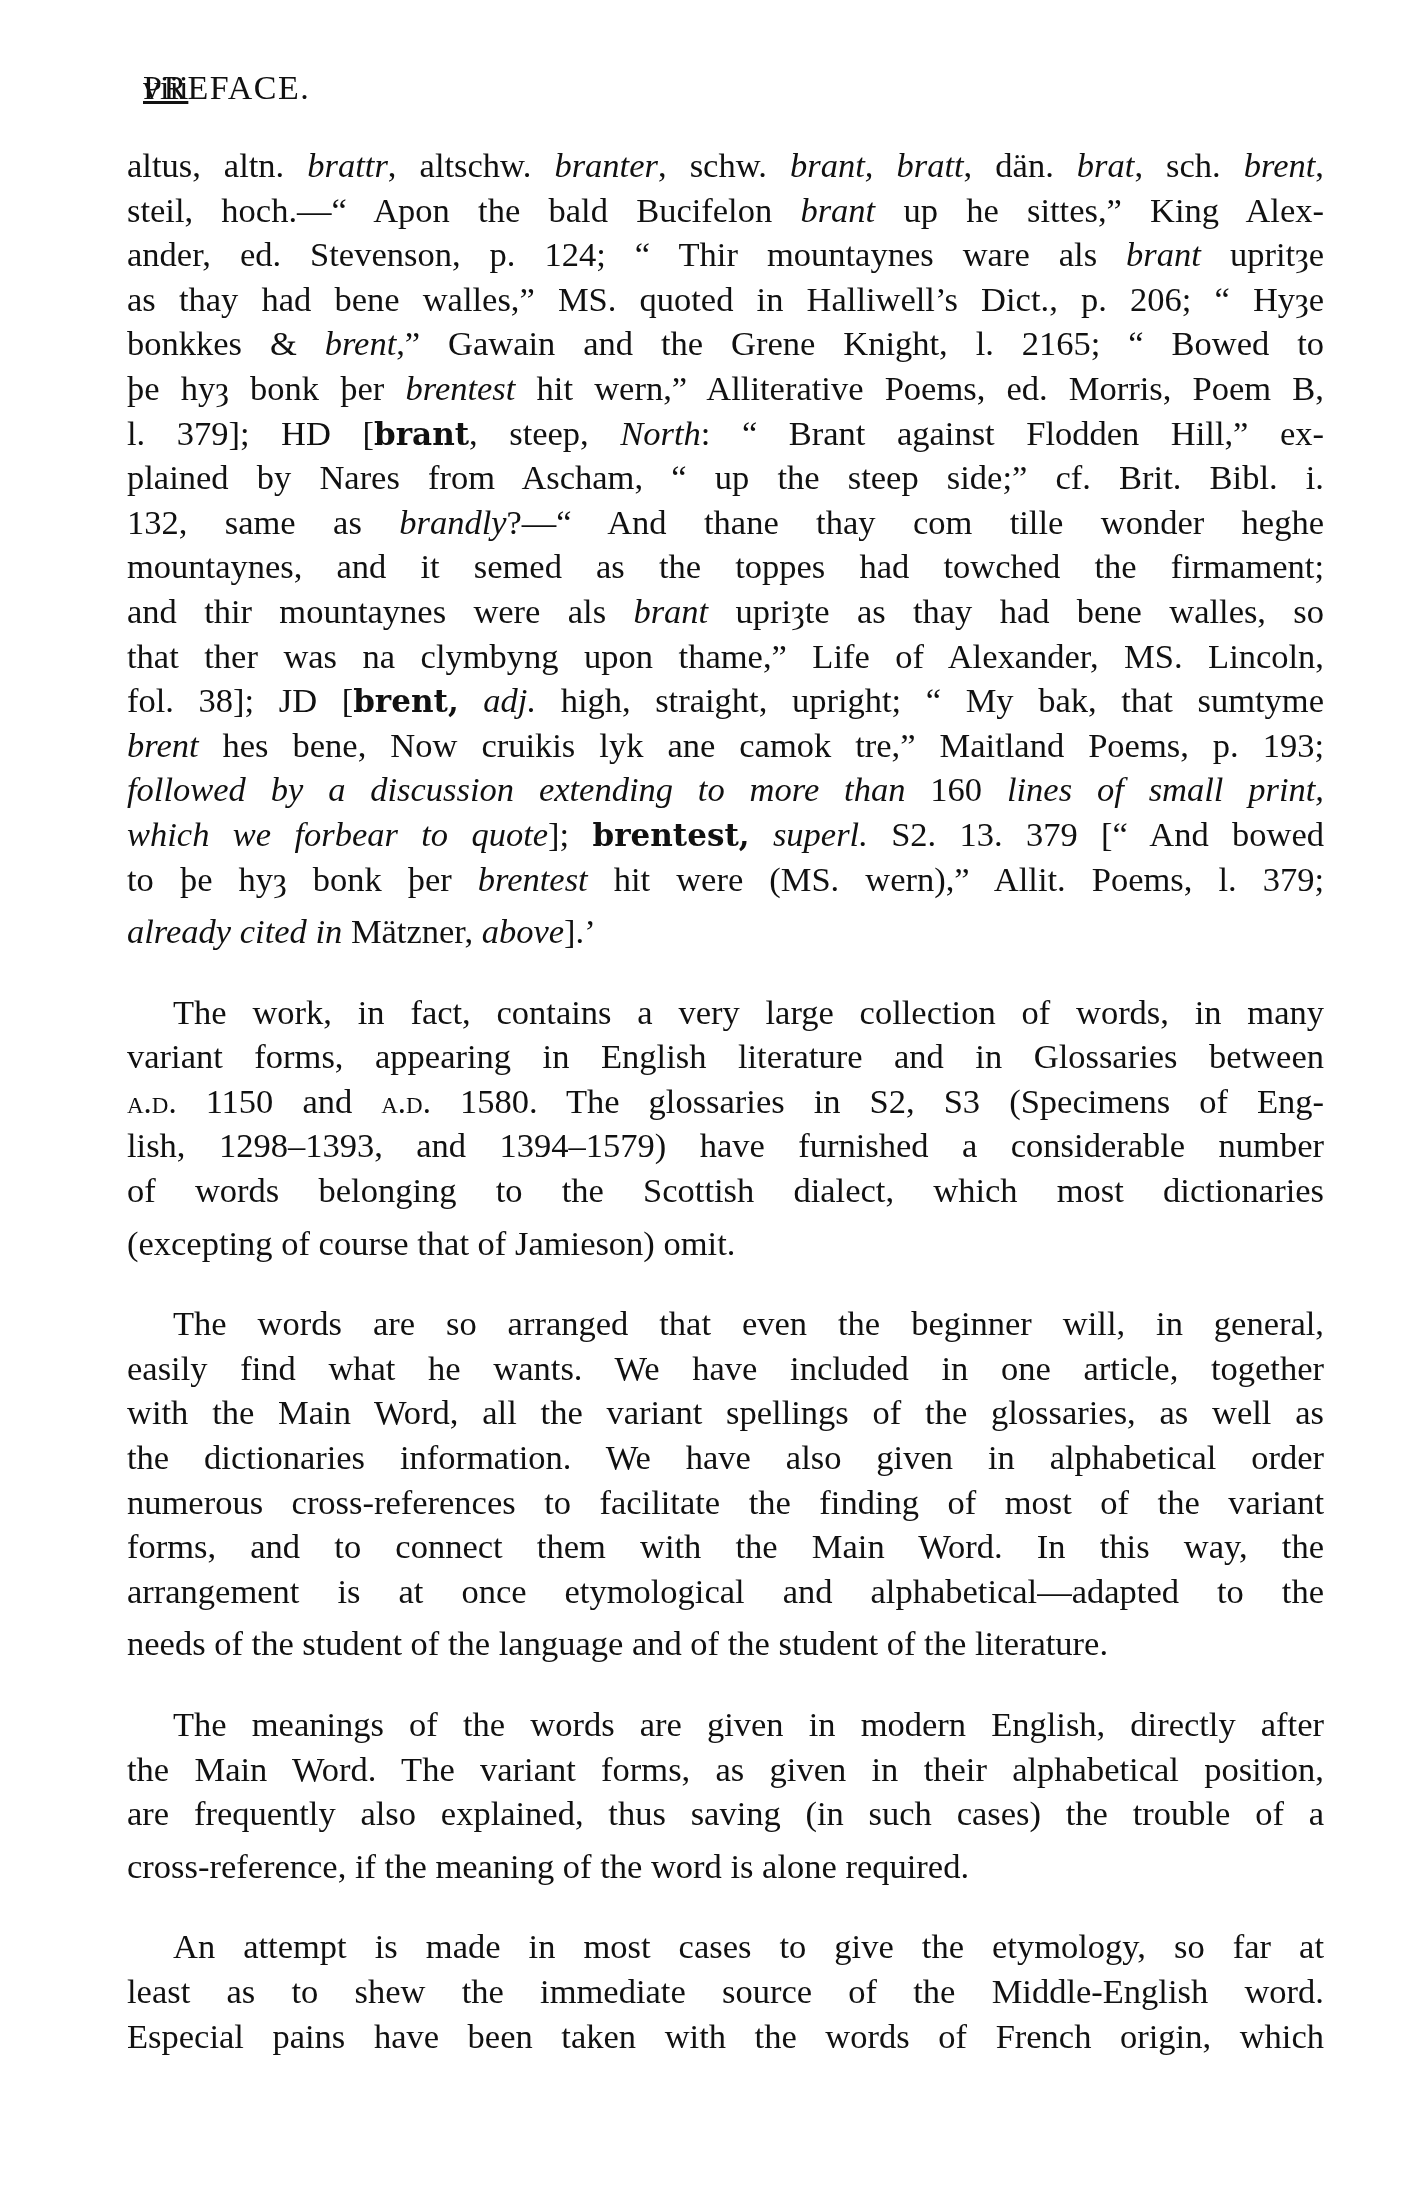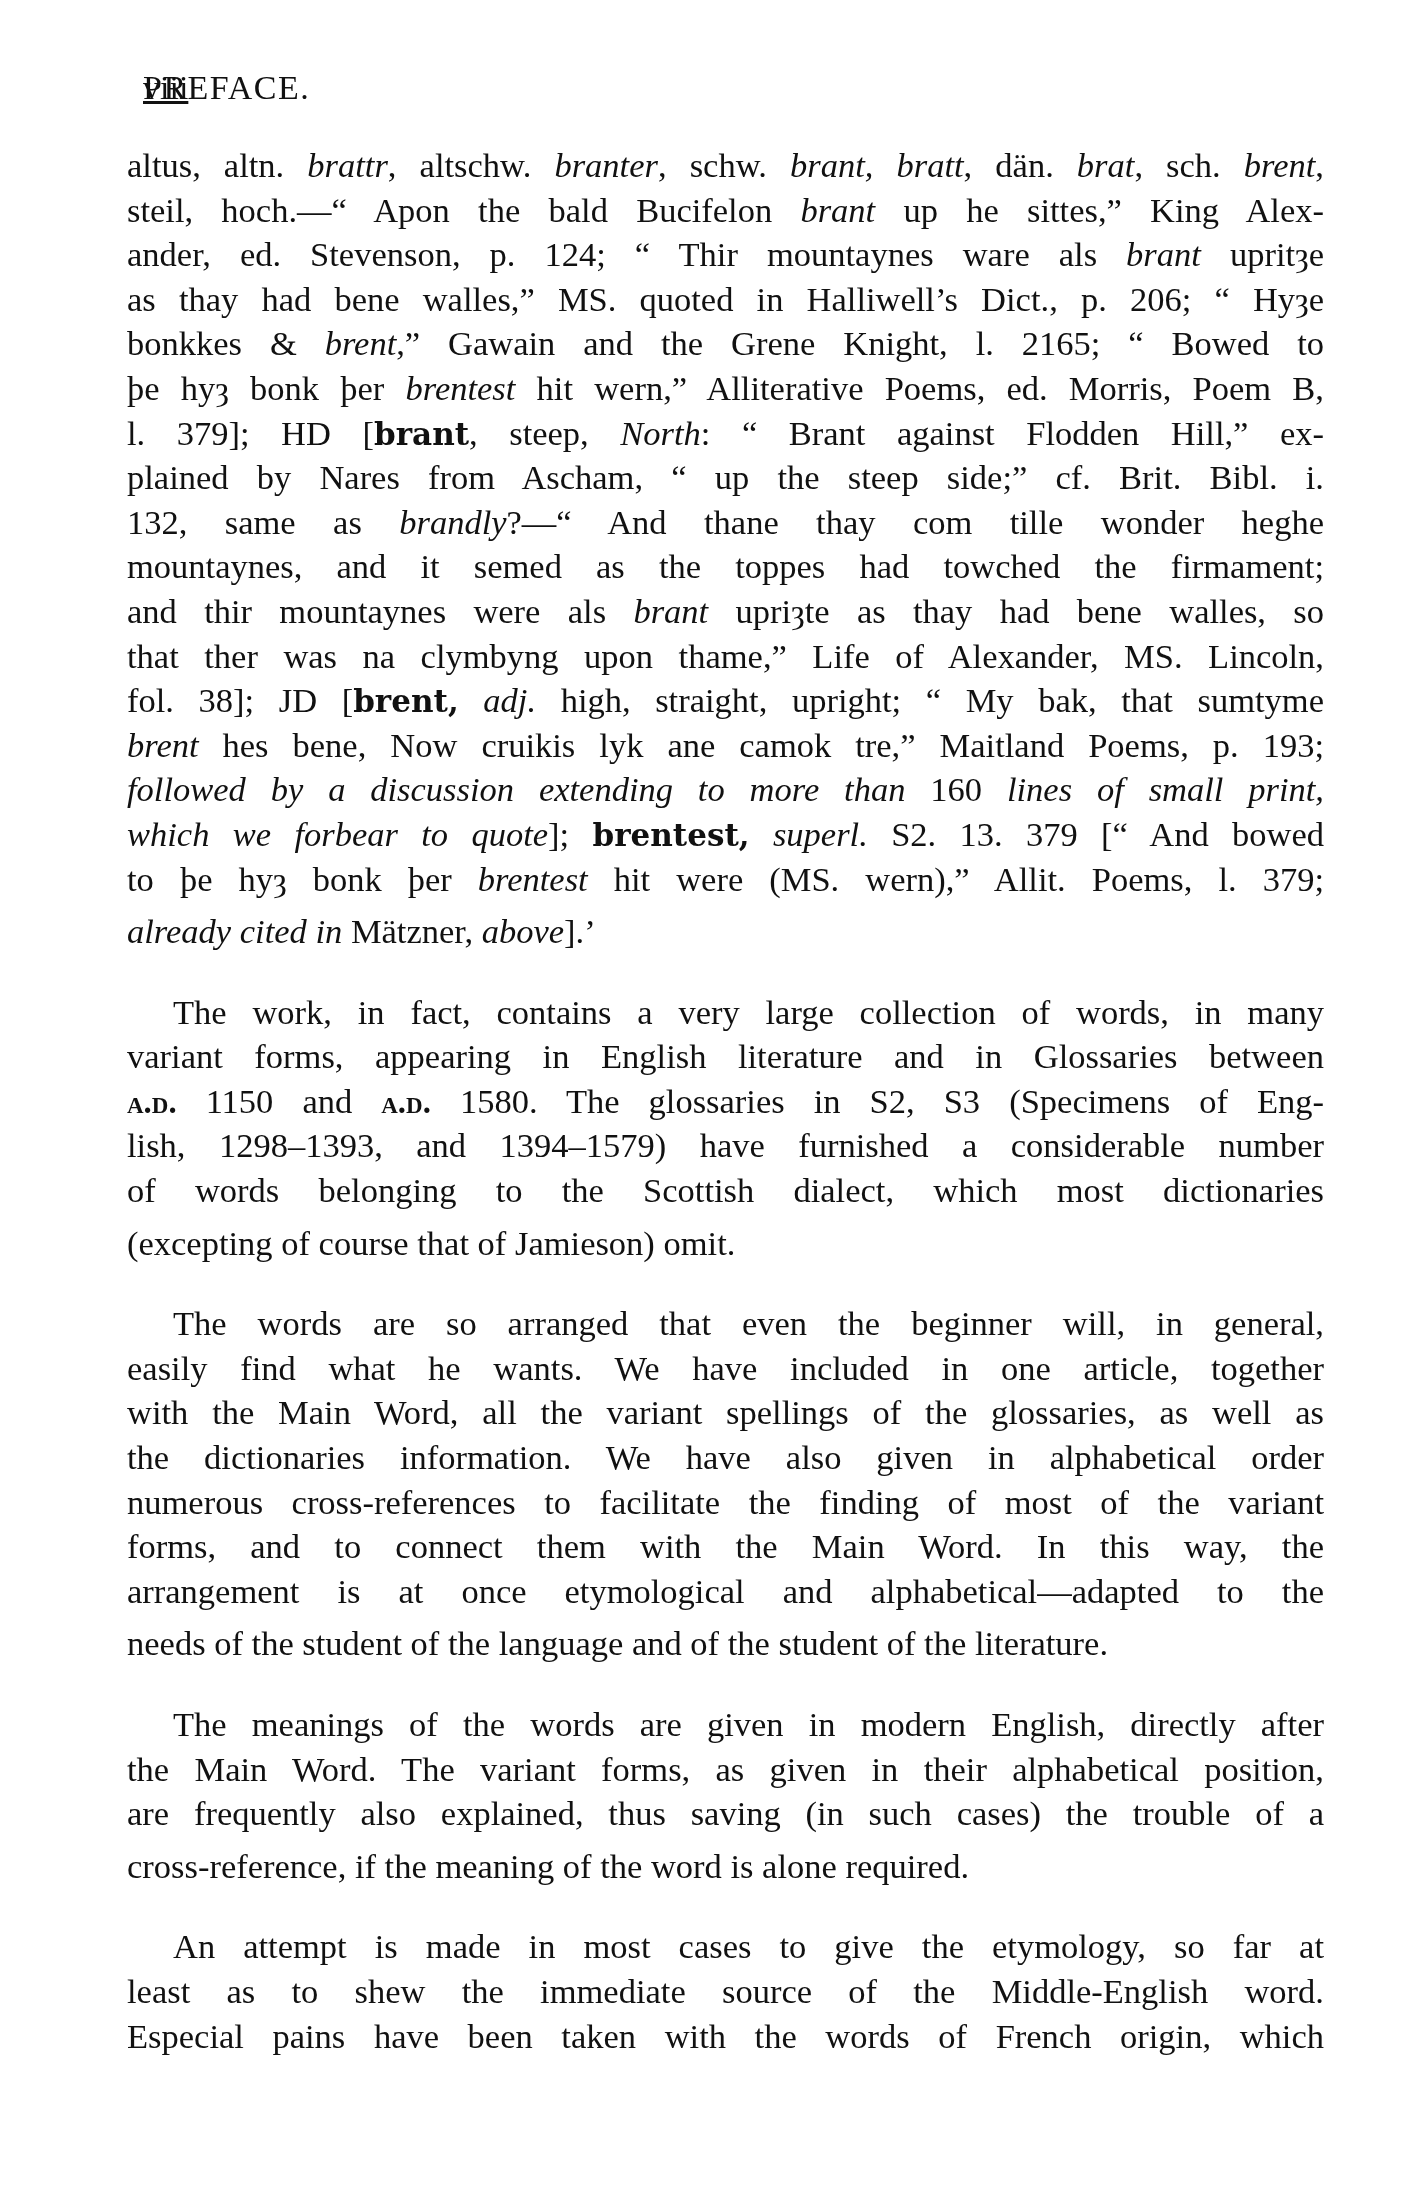--- a/index.html
+++ b/index.html
@@ -23,21 +23,21 @@
     font-size: 34.5px; line-height: 44.6px;
   }
   .line {
     display: block; white-space: nowrap; text-align: justify;
     text-align-last: justify; height: 44.6px;
   }
   .line.last { text-align-last: left; margin-top: 8px; }
   .line.indent { padding-left: 46px; margin-top: 36px; }
   i { font-style: italic; }
   b { font-weight: bold; font-family: "DejaVu Serif", serif; font-size: 0.9em; }
-  .sc { font-variant: small-caps; font-size: 0.95em; font-weight: bold; }
+  .sc { font-variant: small-caps; font-size: 0.95em; }
 </style>
 </head>
 <body>
 
 <div class="header">
   <span class="page-number">viii</span>
   <div class="running-title">PREFACE.</div>
 </div>
 
 <div class="body-text" id="body-text">

